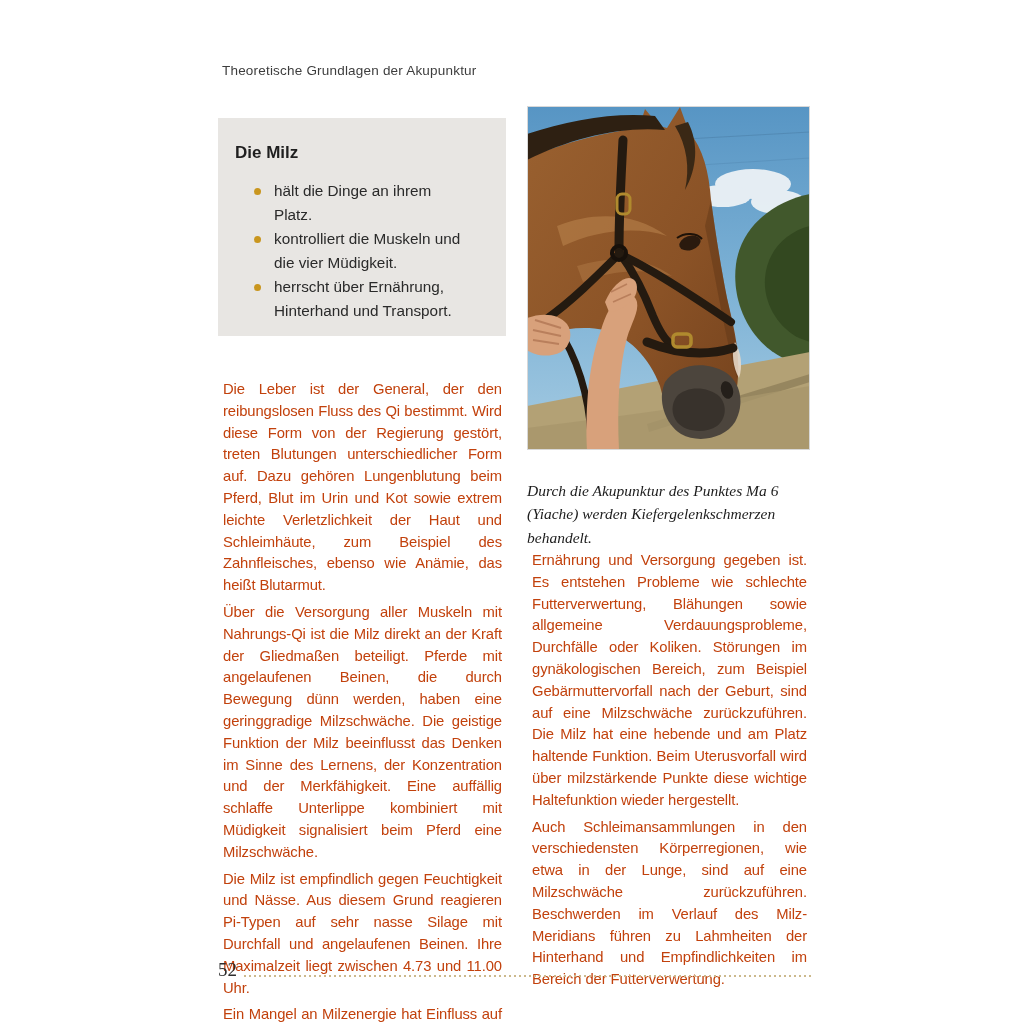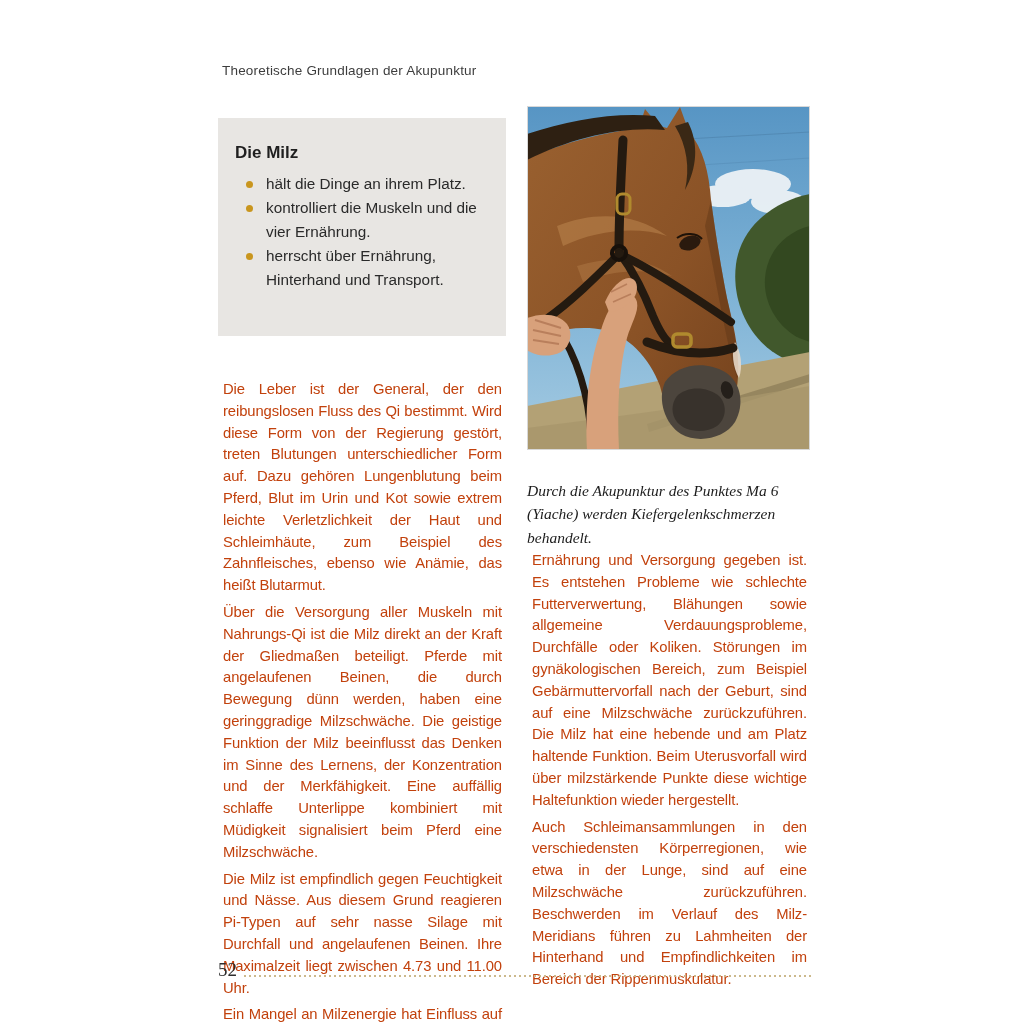--- a/index.html
+++ b/index.html
@@ -12,21 +12,21 @@
     font-size:13.5px; color:#3d3d3d; letter-spacing:.2px;
   }
   
   .infobox{
     position:absolute; left:218px; top:118px; width:288px; height:218px;
     background:#e8e6e3; box-sizing:border-box; padding:25px 18px 0 17px;
   }
   .infobox-title{
     font-size:17px; font-weight:bold; color:#1f1f1f; margin:0 0 9px 0;
   }
-  .infobox ul{ list-style:none; margin:8px; padding:0; }
+  .infobox ul{ list-style:none; margin:16px; padding:0; }
   .infobox li{
     display:flex; align-items:flex-start; gap:13px;
     font-size:15.3px; line-height:24px; color:#2a2a2a;
   }
   .bullet-dot{
     flex:0 0 auto; width:7px; height:7px; border-radius:50%;
     background:#c9961e; margin-top:9px; margin-left:3px;
   }
   
   .figure{
@@ -69,21 +69,21 @@
 
   <div class="infobox">
     <p class="infobox-title">Die Milz</p>
     <ul>
         <li>
         <span class="bullet-dot"></span>
         <span>hält die Dinge an ihrem Platz.</span>
       </li>
         <li>
         <span class="bullet-dot"></span>
-        <span>kontrolliert die Muskeln und die vier Ernährung.</span>
+        <span>kontrolliert die Muskeln und die vier Müdigkeit.</span>
       </li>
         <li>
         <span class="bullet-dot"></span>
         <span>herrscht über Ernährung, Hinterhand und Transport.</span>
       </li>
       </ul>
   </div>
 
   <div class="figure">
     <svg viewBox="0 0 283 344" xmlns="http://www.w3.org/2000/svg">
@@ -173,21 +173,21 @@
 
   <div class="col col-left">
       <p>Die Leber ist der General, der den reibungslosen Fluss des Qi bestimmt. Wird diese Form von der Regierung gestört, treten Blutungen unterschiedlicher Form auf. Dazu gehören Lungenblutung beim Pferd, Blut im Urin und Kot sowie extrem leichte Verletzlichkeit der Haut und Schleimhäute, zum Beispiel des Zahnfleisches, ebenso wie Anämie, das heißt Blutarmut.</p>
       <p>Über die Versorgung aller Muskeln mit Nahrungs-Qi ist die Milz direkt an der Kraft der Gliedmaßen beteiligt. Pferde mit angelaufenen Beinen, die durch Bewegung dünn werden, haben eine geringgradige Milzschwäche. Die geistige Funktion der Milz beeinflusst das Denken im Sinne des Lernens, der Konzentration und der Merkfähigkeit. Eine auffällig schlaffe Unterlippe kombiniert mit Müdigkeit signalisiert beim Pferd eine Milzschwäche.</p>
       <p>Die Milz ist empfindlich gegen Feuchtigkeit und Nässe. Aus diesem Grund reagieren Pi-Typen auf sehr nasse Silage mit Durchfall und angelaufenen Beinen. Ihre Maximalzeit liegt zwischen 4.73 und 11.00 Uhr.</p>
       <p>Ein Mangel an Milzenergie hat Einfluss auf alle anderen Organe, da durch ausreichende</p>
     </div>
 
   <div class="col col-right">
       <p>Ernährung und Versorgung gegeben ist. Es entstehen Probleme wie schlechte Futterverwertung, Blähungen sowie allgemeine Verdauungsprobleme, Durchfälle oder Koliken. Störungen im gynäkologischen Bereich, zum Beispiel Gebärmuttervorfall nach der Geburt, sind auf eine Milzschwäche zurückzuführen. Die Milz hat eine hebende und am Platz haltende Funktion. Beim Uterusvorfall wird über milzstärkende Punkte diese wichtige Haltefunktion wieder hergestellt.</p>
-      <p>Auch Schleimansammlungen in den verschiedensten Körperregionen, wie etwa in der Lunge, sind auf eine Milzschwäche zurückzuführen. Beschwerden im Verlauf des Milz-Meridians führen zu Lahmheiten der Hinterhand und Empfindlichkeiten im Bereich der Rippenmuskulatur.</p>
+      <p>Auch Schleimansammlungen in den verschiedensten Körperregionen, wie etwa in der Lunge, sind auf eine Milzschwäche zurückzuführen. Beschwerden im Verlauf des Milz-Meridians führen zu Lahmheiten der Hinterhand und Empfindlichkeiten im Bereich der Futterverwertung.</p>
     </div>
 
   <div class="footer">
     <span class="page-number">52</span>
     <span class="dotted-rule"></span>
   </div>
 
 </div>
 
 </body></html>

